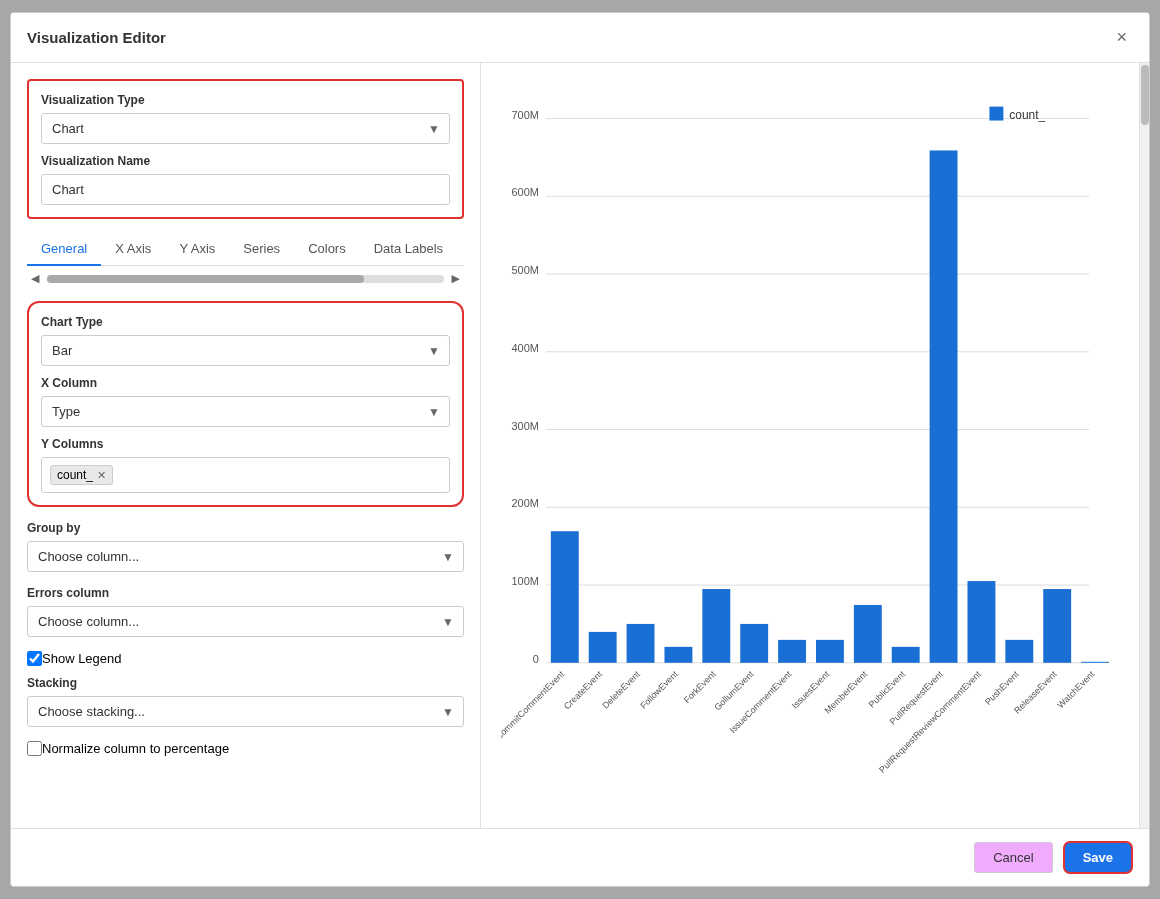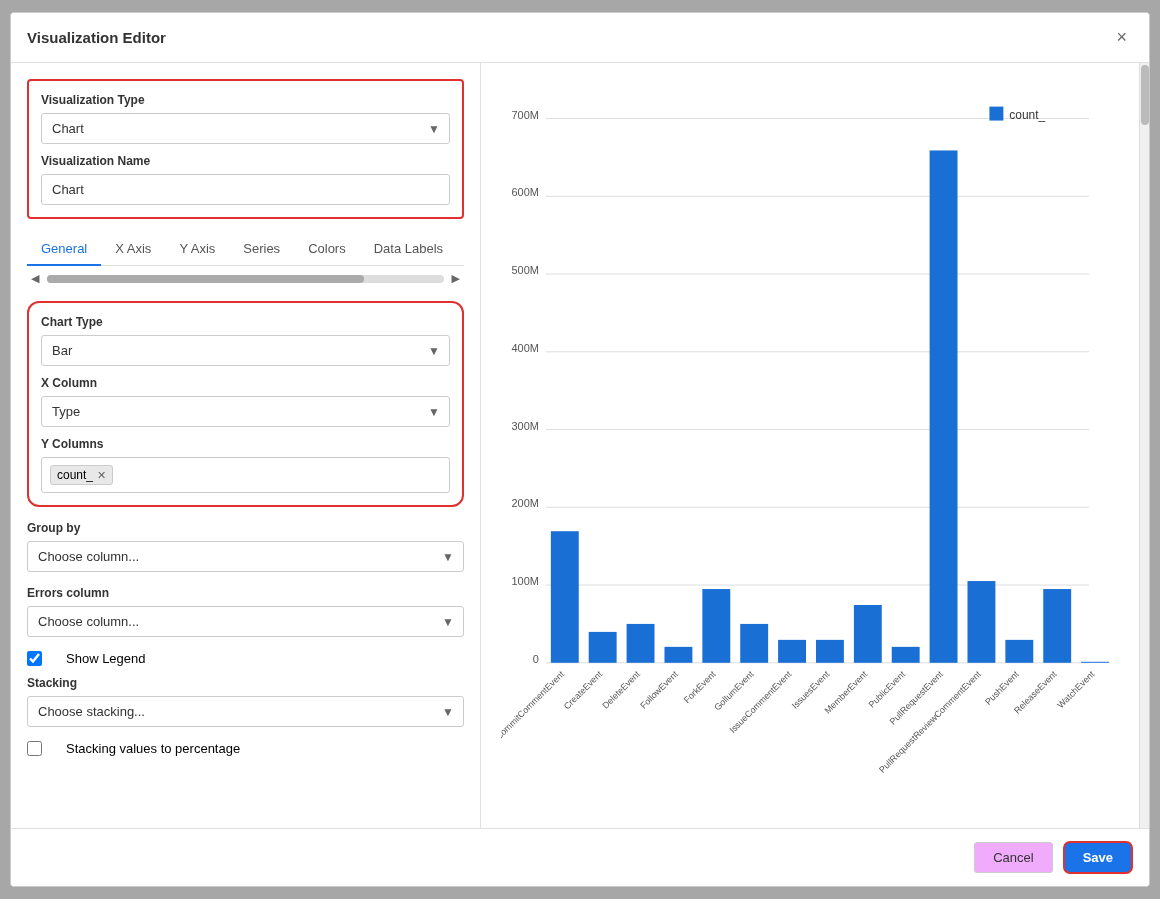--- a/index.html
+++ b/index.html
@@ -207,21 +207,21 @@
     }
 
     
     .field-section {
       margin-bottom: 14px;
     }
 
     .checkbox-row {
       display: flex;
       align-items: center;
-      gap: 24px;
+      gap: 0;
       margin-bottom: 10px;
     }
 
     .checkbox-row input[type="checkbox"] {
       width: 15px;
       height: 15px;
       cursor: pointer;
     }
 
     
@@ -394,21 +394,21 @@
           <div class="select-wrapper">
             <select class="select-box">
               <option value="">Choose stacking...</option>
             </select>
             <span class="select-arrow">▼</span>
           </div>
         </div>
 
         <div class="checkbox-row">
           <input type="checkbox" id="normalize" style="">
-          <label for="normalize">Stacking values to percentage</label>
+          <label for="normalize">Normalize column to percentage</label>
         </div>
 
 
       </div>
 
       <div class="right-panel">
         <div class="chart-area">
           <svg class="chart-svg" viewBox="0 0 620 700" xmlns="http://www.w3.org/2000/svg">
 
             <text x="38" y="568" font-size="11" fill="#555" text-anchor="end">0</text>

